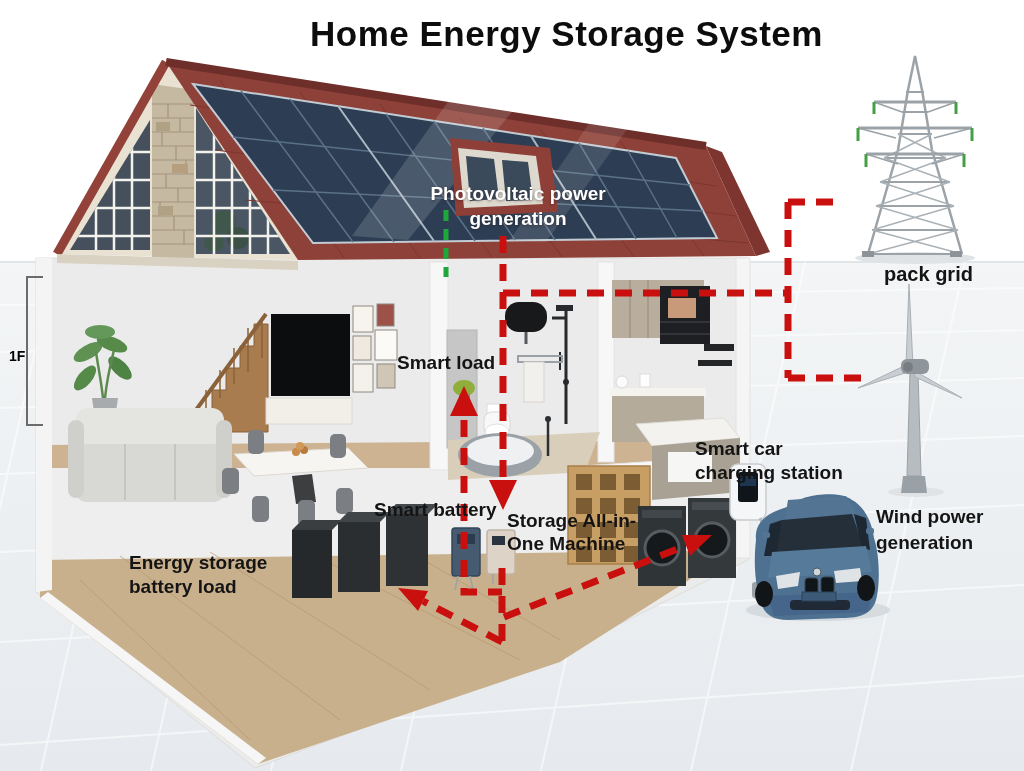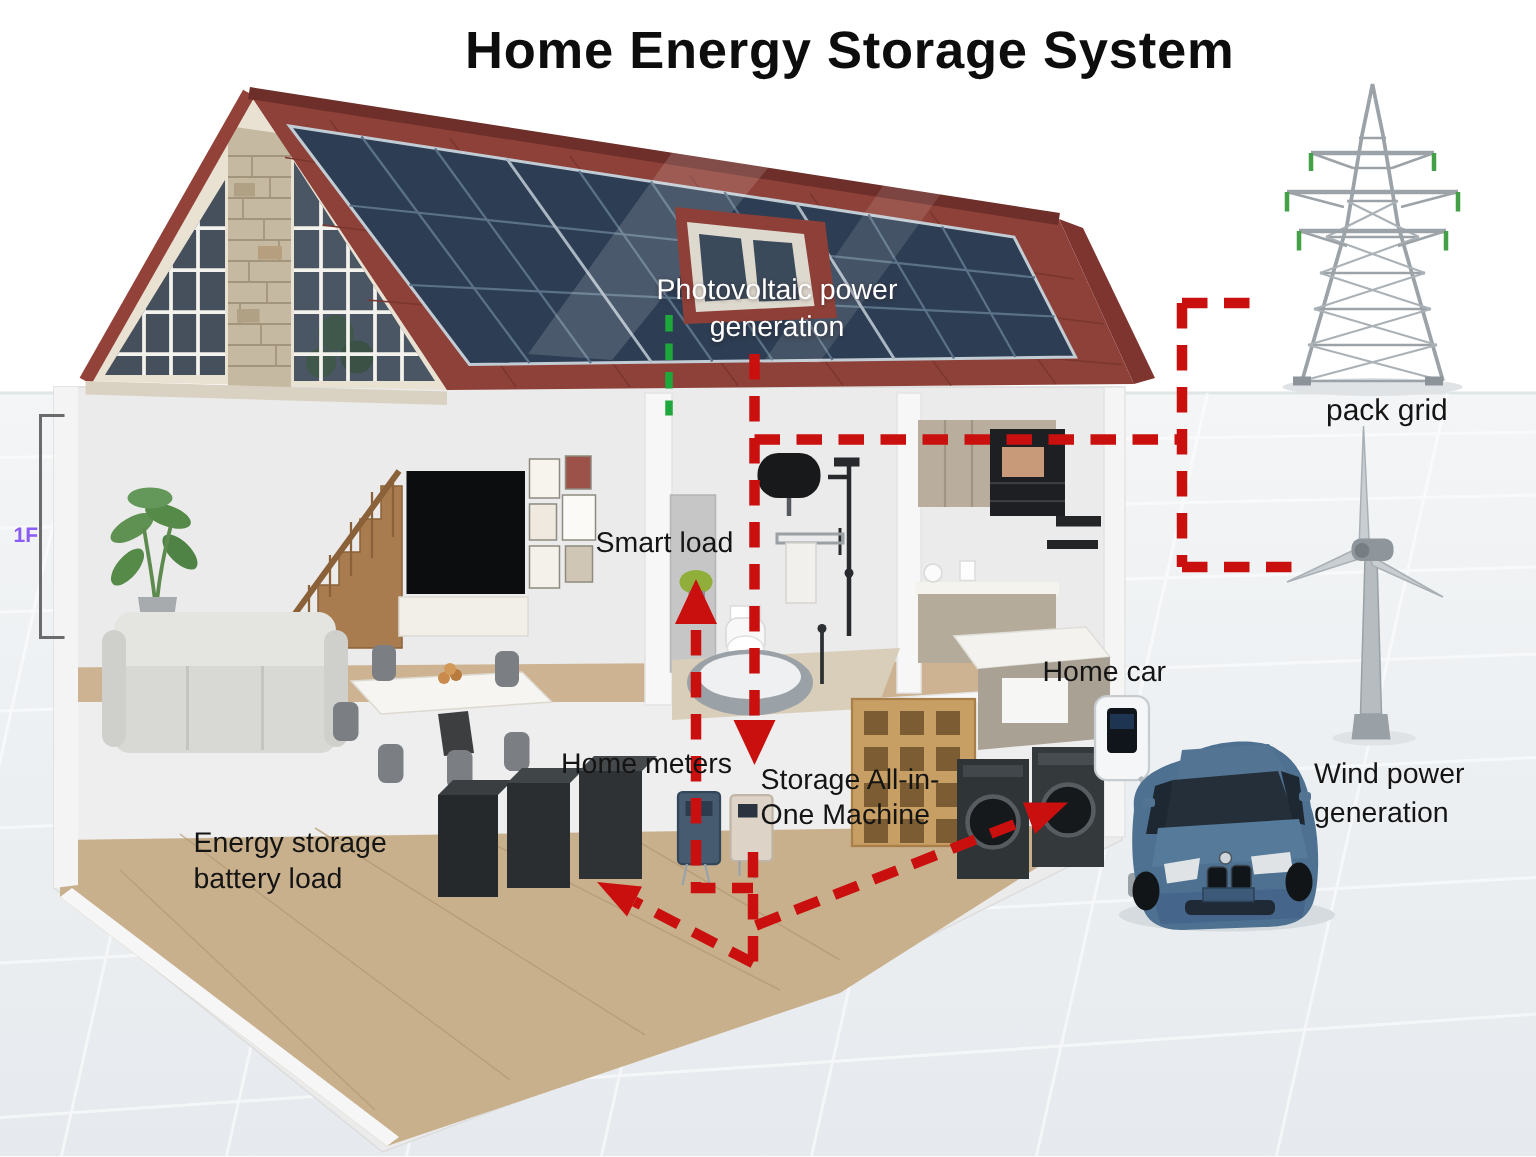--- a/index.html
+++ b/index.html
@@ -1,32 +1,32 @@
 <!DOCTYPE html>
 <html><head>
 <meta charset="utf-8">
 <style>
   html,body{margin:0;padding:0;background:#ffffff;}
   .stage{position:relative;width:1024px;height:771px;overflow:hidden;background:#ffffff;
          font-family:"Liberation Sans","DejaVu Sans",sans-serif;}
   .stage svg{position:absolute;left:0;top:0;}
   .title{position:absolute;left:310px;top:14px;font-size:35px;font-weight:700;color:#0d0d0d;
          letter-spacing:.5px;white-space:nowrap;}
-  .lbl{position:absolute;font-weight:400;color:#141414;font-size:19px;line-height:24px;white-space:nowrap;}
+  .lbl{position:absolute;font-weight:700;color:#141414;font-size:19px;line-height:24px;white-space:nowrap;}
   .lbl span{display:block;}
   .lbl-pv{left:392px;top:181px;width:252px;text-align:center;color:#ffffff;line-height:25px;
           text-shadow:0 1px 3px rgba(40,20,20,.45);}
   .lbl-grid{left:884px;top:262px;font-size:20px;}
   .lbl-load{left:397px;top:351px;}
   .lbl-meters{left:374px;top:498px;}
   .lbl-inverter{left:507px;top:509px;line-height:23px;}
   .lbl-battery{left:129px;top:551px;line-height:24px;}
   .lbl-charge{left:695px;top:437px;line-height:24px;}
   .lbl-wind{left:876px;top:504px;line-height:26px;}
-  .lbl-floor{left:9px;top:344px;font-size:14px;color:#8b5cf6;font-weight:700;}
+  .lbl-floor{left:9px;top:344px;font-size:14px;color:#000000;font-weight:700;}
 </style>
 </head>
 <body>
 
 <div class="stage">
 
 <svg width="1024" height="771" viewBox="0 0 1024 771">
   <defs>
     <linearGradient id="floorGrad" x1="0" y1="0" x2="0" y2="1">
       <stop offset="0" stop-color="#f3f5f6"></stop>
@@ -349,34 +349,35 @@
 
   <div class="lbl lbl-pv">
     <span>Photovoltaic power</span>
     <span>generation</span>
   </div>
 
   <div class="lbl lbl-grid">pack grid</div>
 
   <div class="lbl lbl-load">Smart load</div>
 
-  <div class="lbl lbl-meters">Home meters</div>
+  <div class="lbl lbl-meters">Smart battery</div>
 
   <div class="lbl lbl-inverter">
     <span>Storage All-in-</span>
     <span>One Machine</span>
   </div>
 
   <div class="lbl lbl-battery">
     <span>Energy storage</span>
     <span>battery load</span>
   </div>
 
   <div class="lbl lbl-charge">
-    <span>Home car</span>
+    <span>Smart car</span>
+    <span>charging station</span>
   </div>
 
   <div class="lbl lbl-wind">
     <span>Wind power</span>
     <span>generation</span>
   </div>
 
   <div class="lbl lbl-floor">1F</div>
 </div>
 

